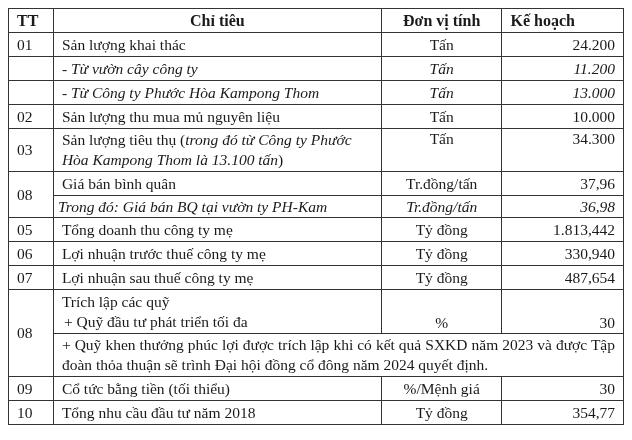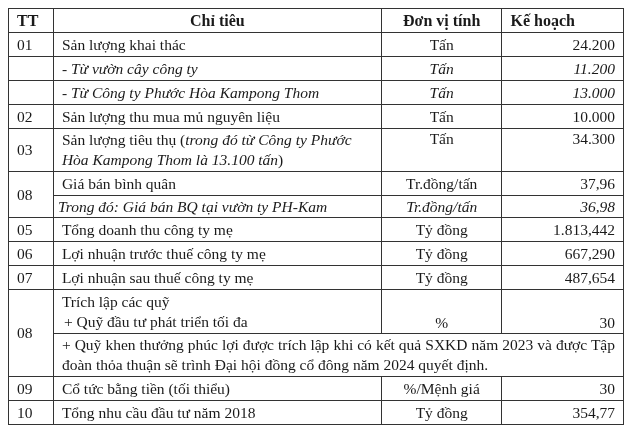--- a/index.html
+++ b/index.html
@@ -75,21 +75,21 @@
   <tr class="r">
     <td class="c-tt">05</td>
     <td class="c-name">Tổng doanh thu công ty mẹ</td>
     <td class="c-unit">Tỷ đồng</td>
     <td class="c-plan">1.813,442</td>
   </tr>
   <tr class="r">
     <td class="c-tt">06</td>
     <td class="c-name">Lợi nhuận trước thuế công ty mẹ</td>
     <td class="c-unit">Tỷ đồng</td>
-    <td class="c-plan">667,290</td>
+    <td class="c-plan">330,940</td>
   </tr>
   <tr class="r">
     <td class="c-tt">07</td>
     <td class="c-name">Lợi nhuận sau thuế công ty mẹ</td>
     <td class="c-unit">Tỷ đồng</td>
     <td class="c-plan">487,654</td>
   </tr>
   <tr style="height:44px">
     <td class="c-tt" rowspan="2">08</td>
     <td class="c-name">

